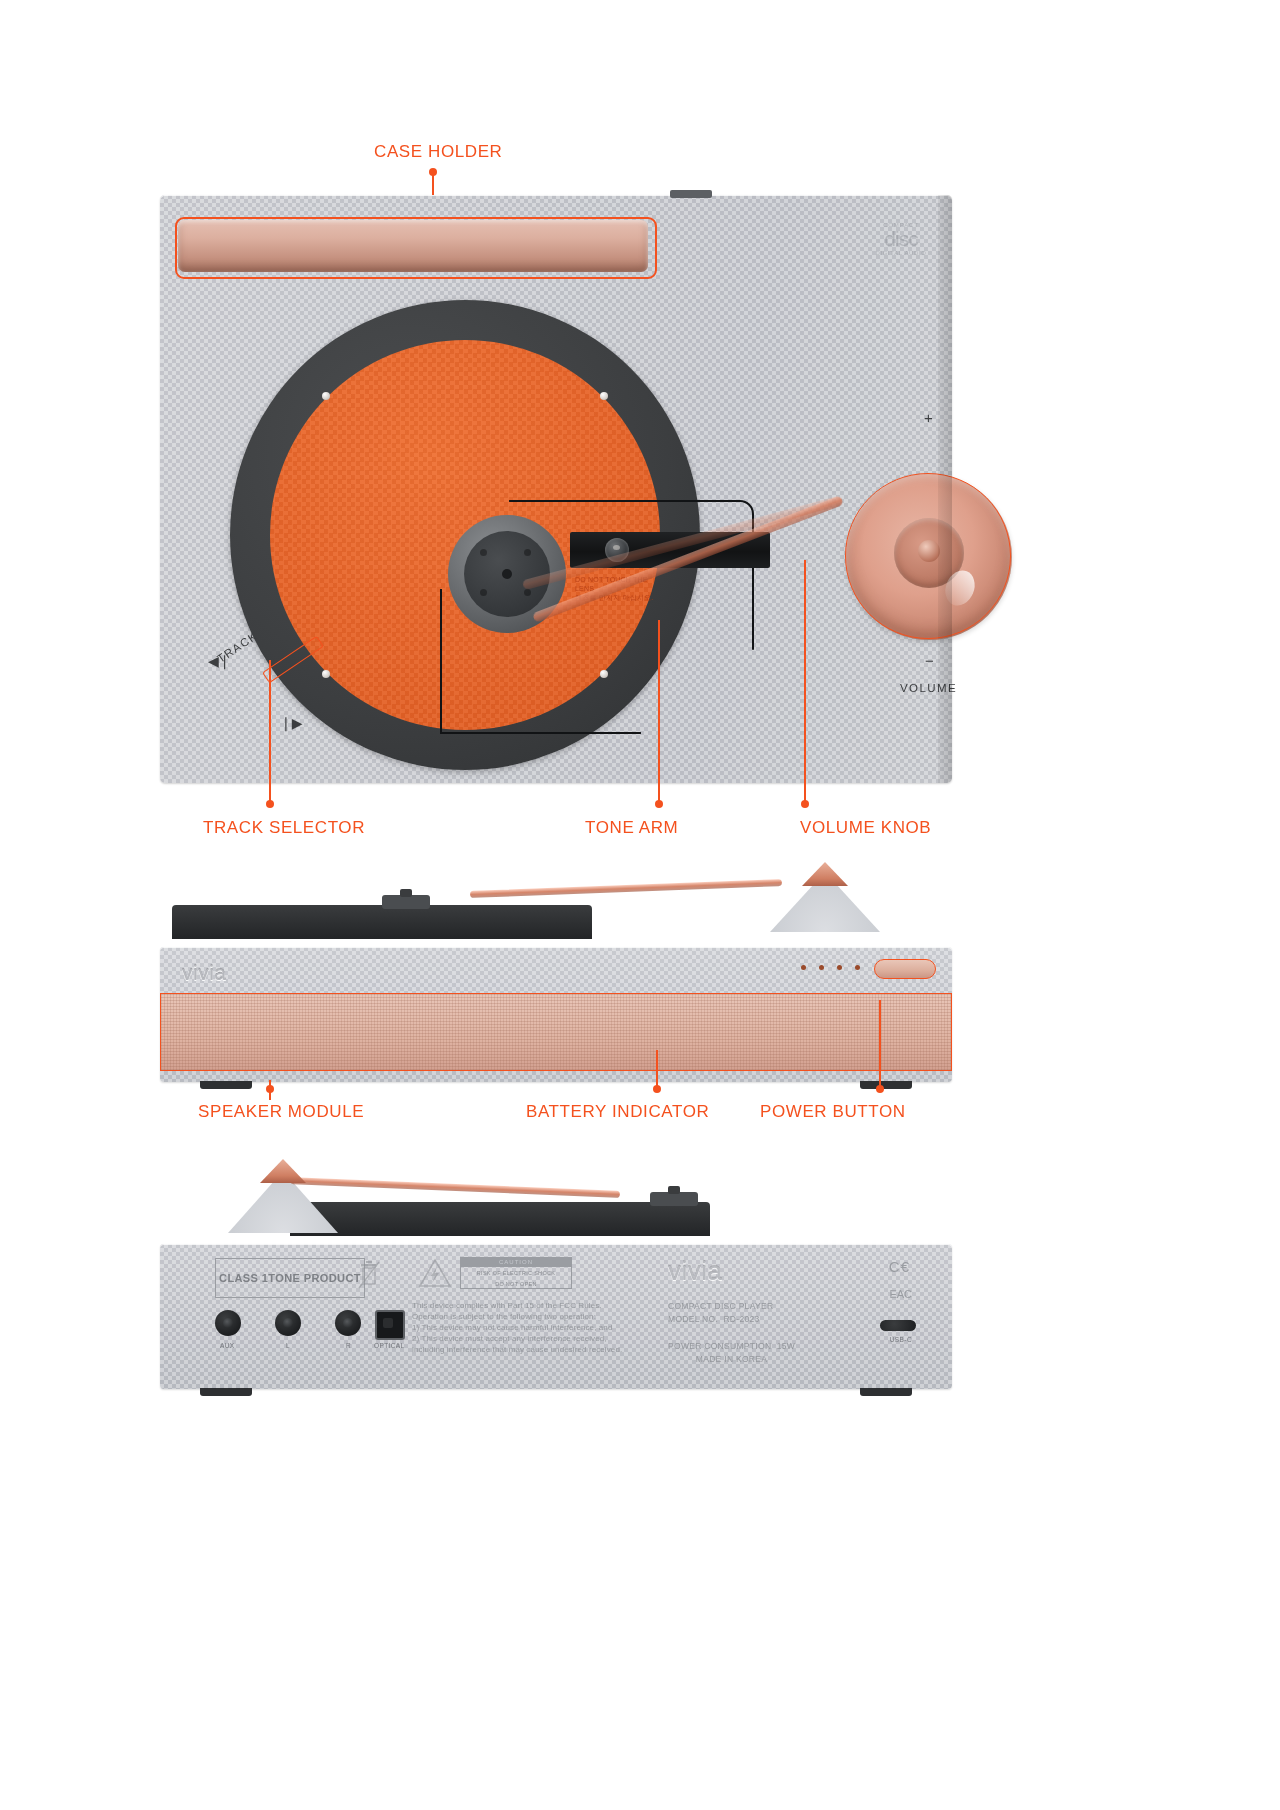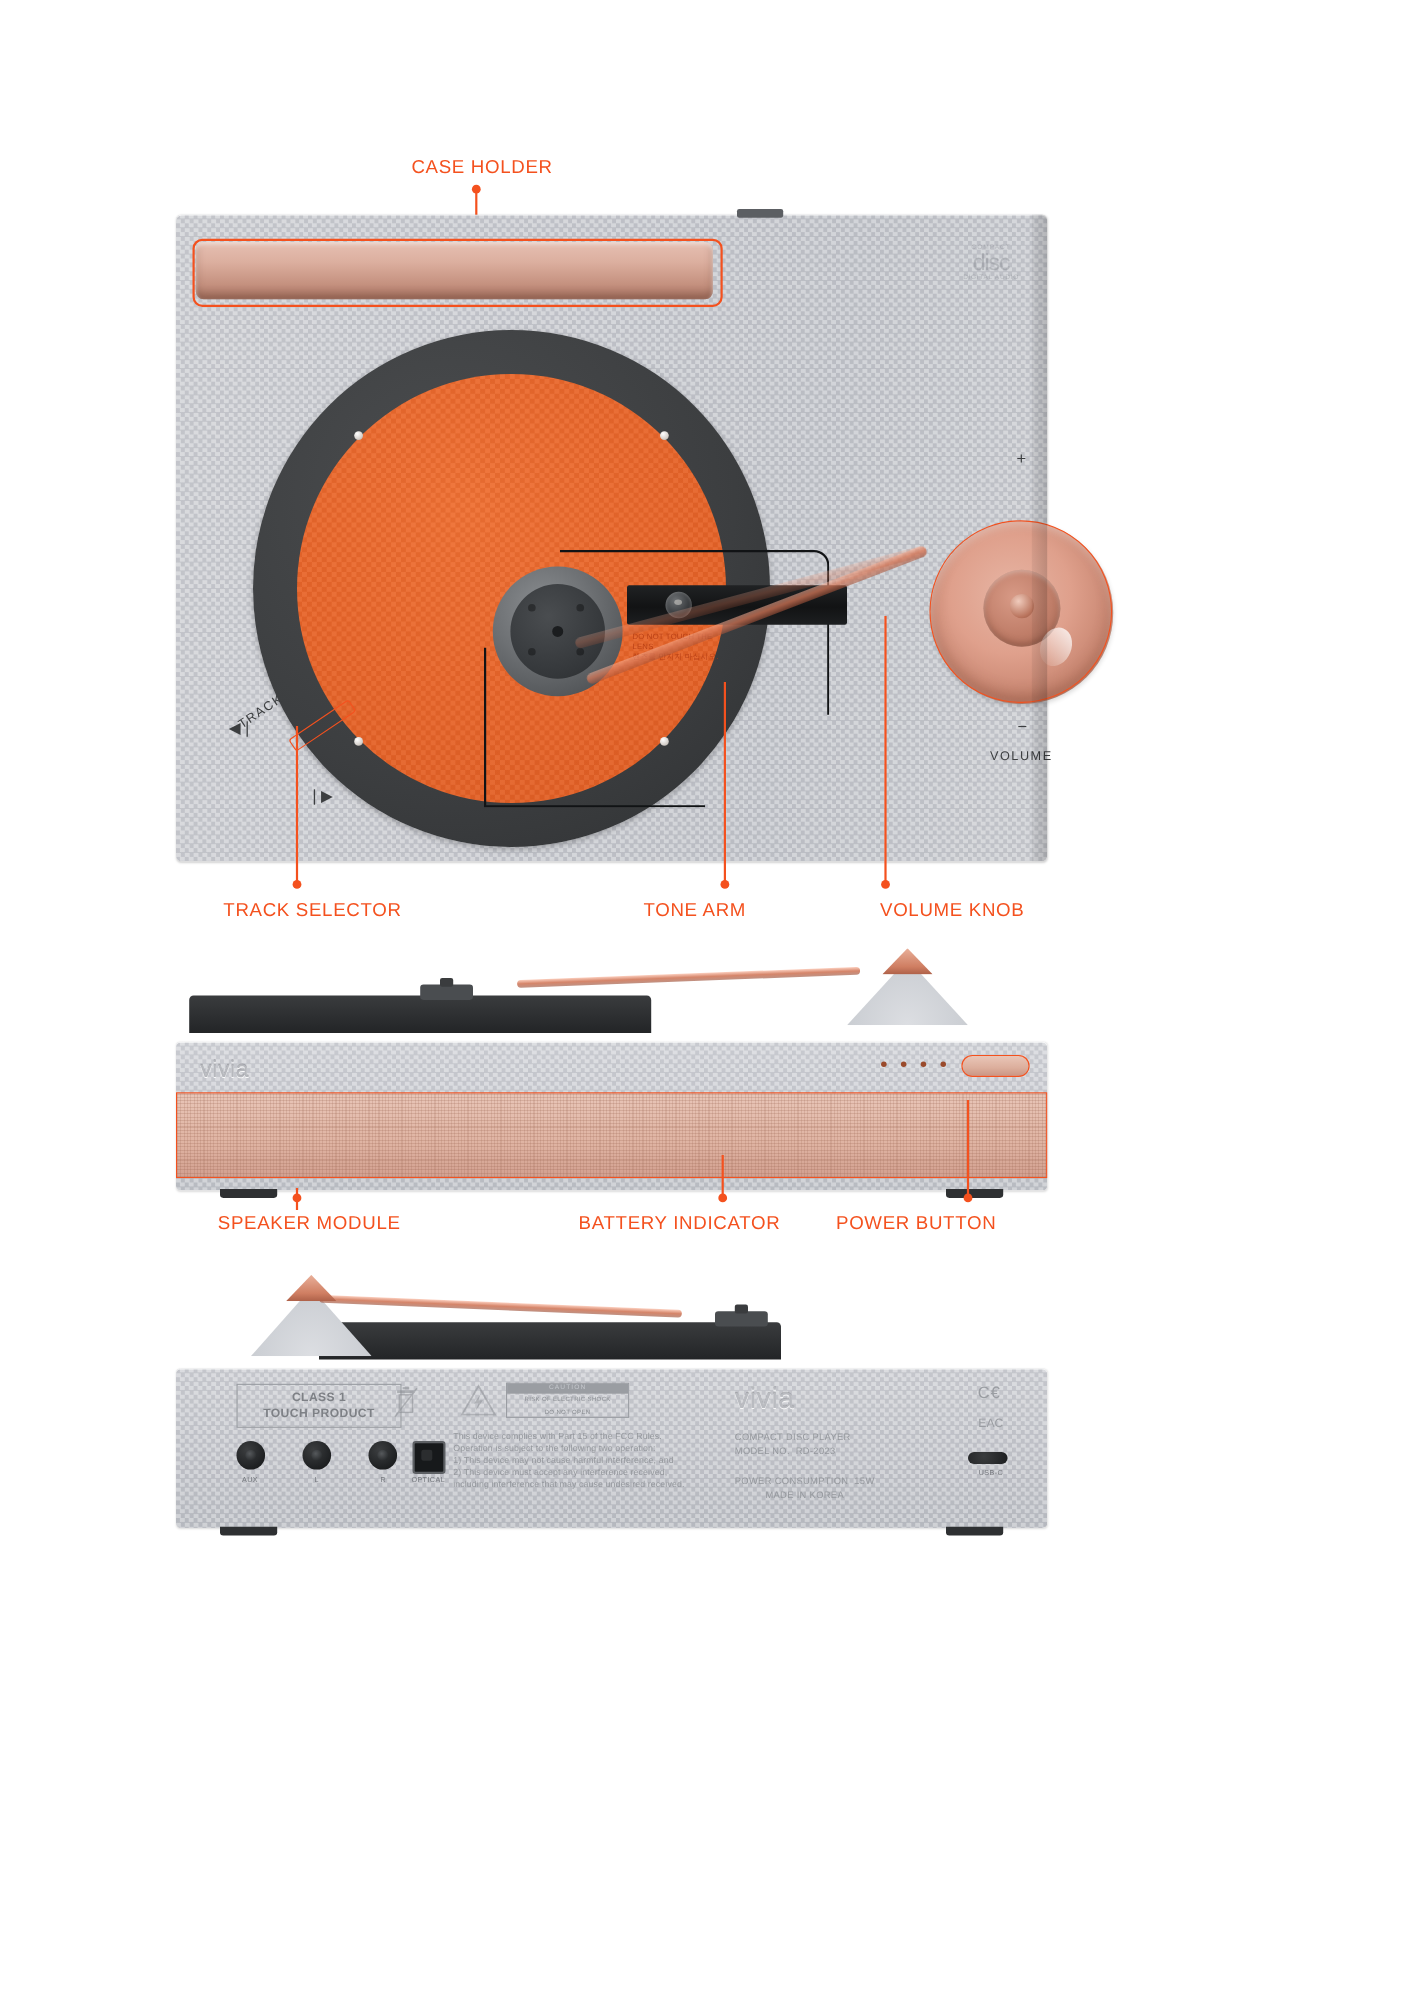--- a/index.html
+++ b/index.html
@@ -144,21 +144,21 @@
   .ra-arm{position:absolute;left:290px;top:1184px;width:330px;height:7px;transform:rotate(2.4deg);
     background:linear-gradient(180deg,rgba(250,190,168,.75),rgba(206,112,80,.85) 50%,rgba(150,72,48,.6));border-radius:4px;}
   .ra-base{position:absolute;left:228px;top:1171px;width:110px;height:62px;
     background:radial-gradient(ellipse at 50% 100%, #dcdee2 0%, #cdd0d5 60%, #c2c5ca 100%);
     clip-path:polygon(50% 0,100% 100%,0 100%);}
   .ra-tip{position:absolute;left:260px;top:1159px;width:46px;height:24px;
     background:linear-gradient(180deg,#e9b09a,#cf7e62 70%,#ad6048);
     clip-path:polygon(50% 0,100% 100%,0 100%);}
 
   .laserbox{position:absolute;left:55px;top:14px;width:148px;height:38px;border:1px solid #9a9da2;
-    display:flex;flex-direction:column;align-items:center;justify-content:center;color:#7e8186;
+    display:flex;flex-direction:row;align-items:center;justify-content:center;color:#7e8186;
     font-size:11px;letter-spacing:.4px;line-height:14px;font-weight:700;}
   .jack{position:absolute;width:26px;height:26px;border-radius:50%;
     background:radial-gradient(circle at 38% 32%,#3c3e40,#222426 60%,#121314 100%);}
   .jack:after{content:"";position:absolute;left:8px;top:8px;width:10px;height:10px;border-radius:50%;
     background:radial-gradient(circle at 40% 35%,#56595c,#1a1c1e);}
   .jacklbl{position:absolute;font-size:6.5px;color:#75787d;letter-spacing:.4px;}
   .optical{position:absolute;left:215px;top:66px;width:26px;height:26px;background:#17191b;border:2px solid #5d6064;border-radius:3px;}
   .optical:after{content:"";position:absolute;left:6px;top:6px;width:10px;height:10px;background:#2b2d2f;border-radius:2px;}
 
   .wee{position:absolute;left:196px;top:14px;width:26px;height:34px;opacity:.55;}
@@ -294,21 +294,21 @@
 
 <div class="rear-lid"></div>
 <div class="rear-lidknob"></div>
 <div class="ra-base"></div>
 <div class="ra-arm"></div>
 <div class="ra-tip"></div>
 
 <div id="rearview">
   <div class="laserbox">
     <span>CLASS 1</span>
-    <span>TOUCH PRODUCT</span>
+    <span>TONE PRODUCT</span>
   </div>
 
   <div class="jack" style="left:55px;top:66px;"></div>
   <div class="jacklbl" style="left:60px;top:98px;">AUX</div>
   <div class="jack" style="left:115px;top:66px;"></div>
   <div class="jacklbl" style="left:126px;top:98px;">L</div>
   <div class="jack" style="left:175px;top:66px;"></div>
   <div class="jacklbl" style="left:186px;top:98px;">R</div>
   <div class="optical"></div>
   <div class="jacklbl" style="left:214px;top:98px;">OPTICAL</div>

